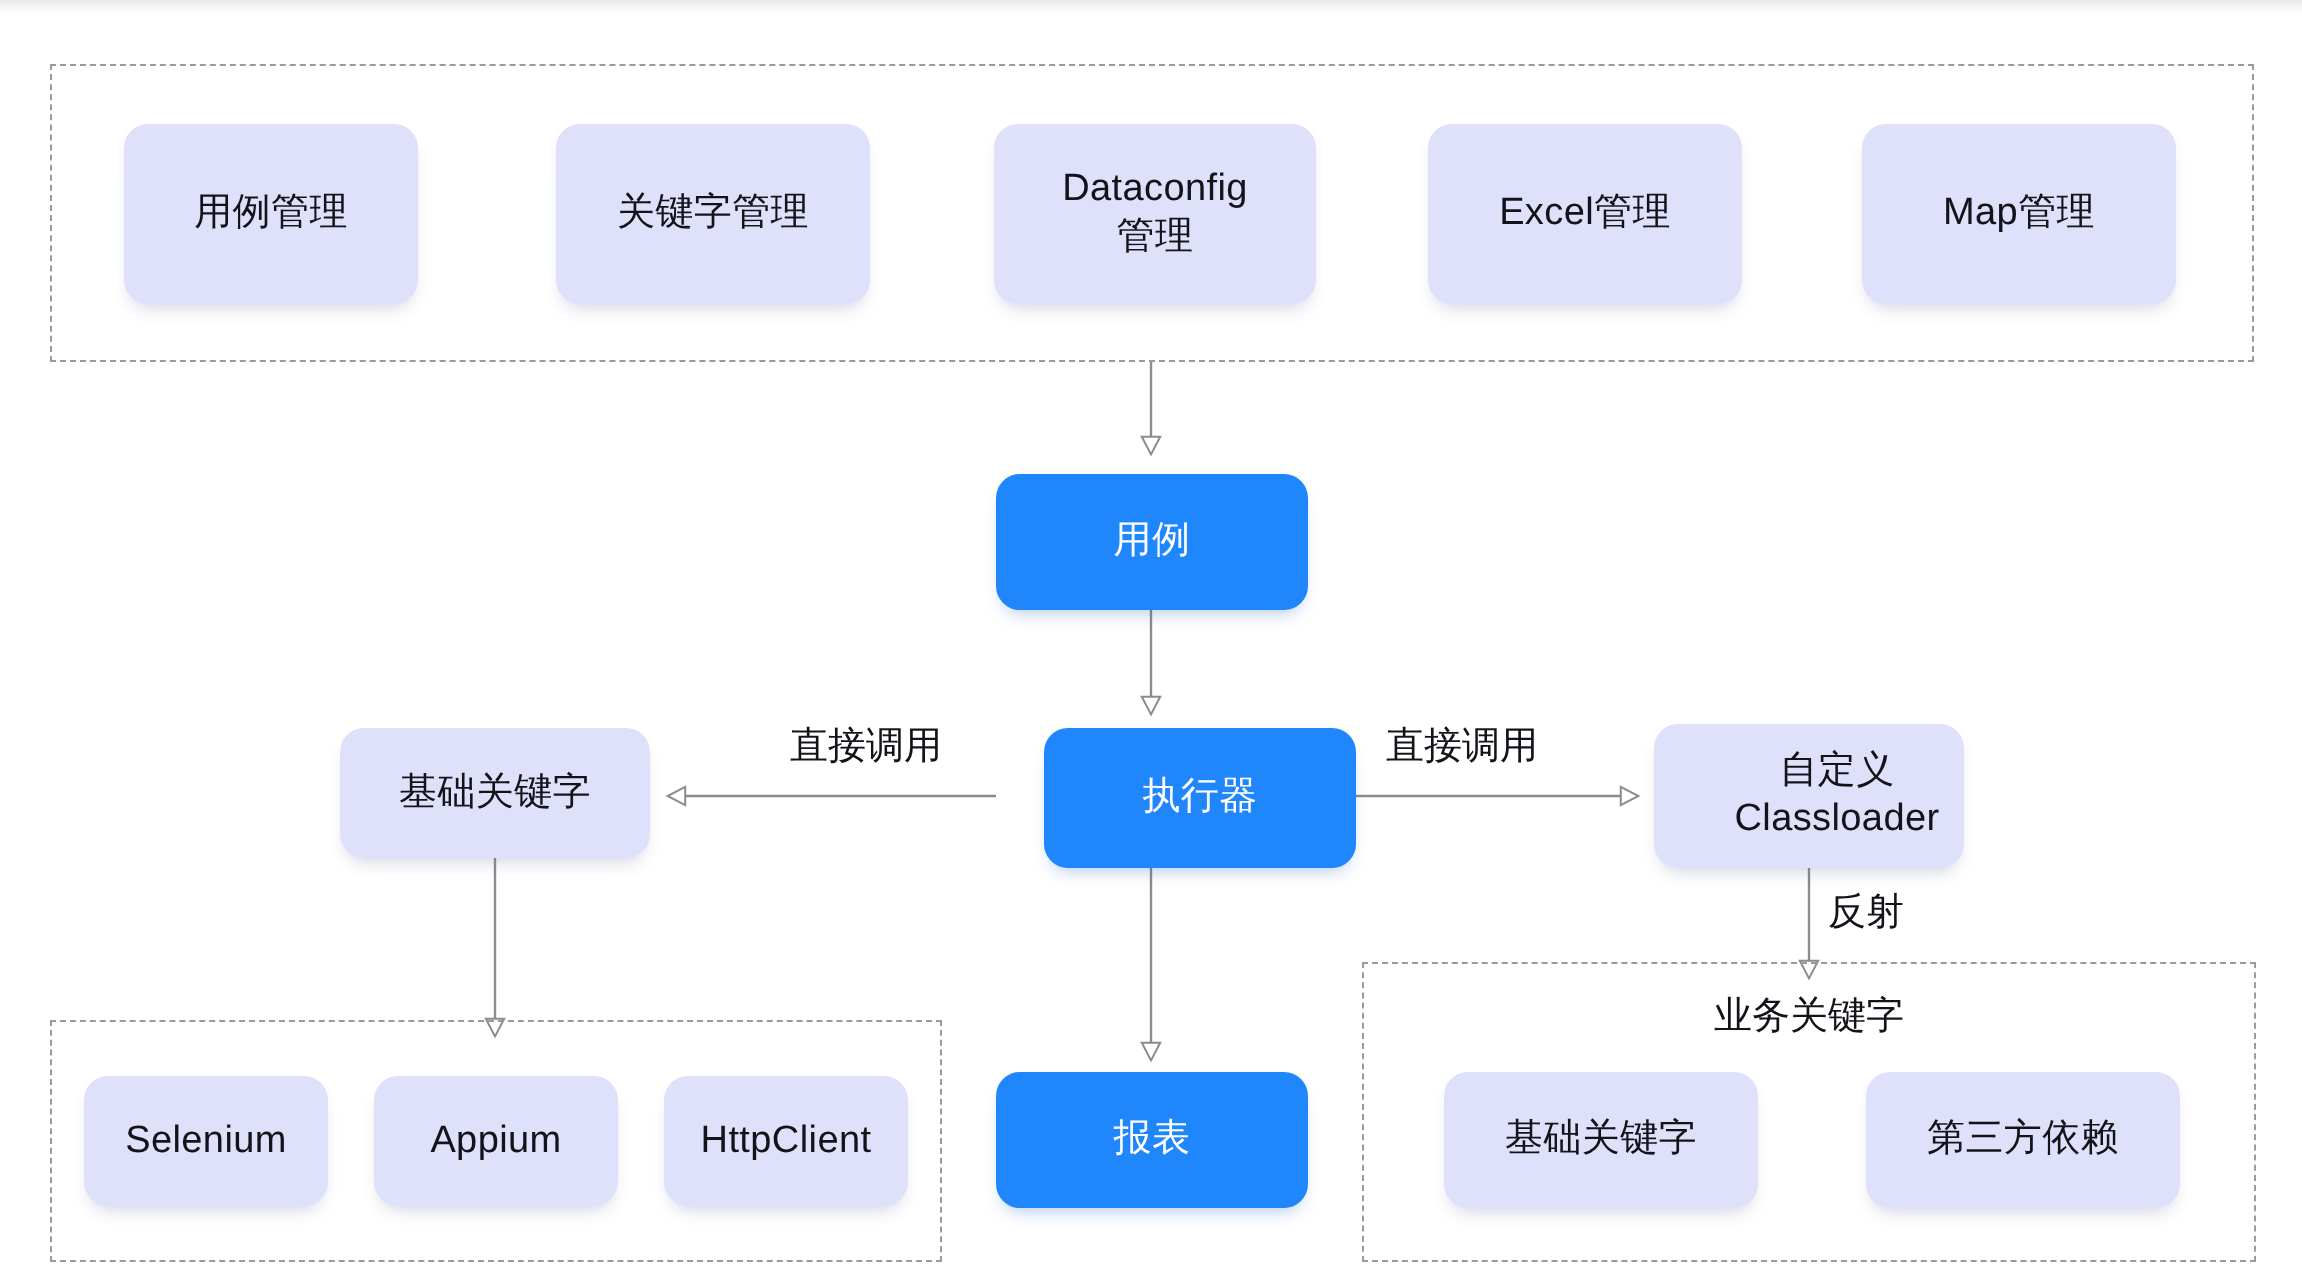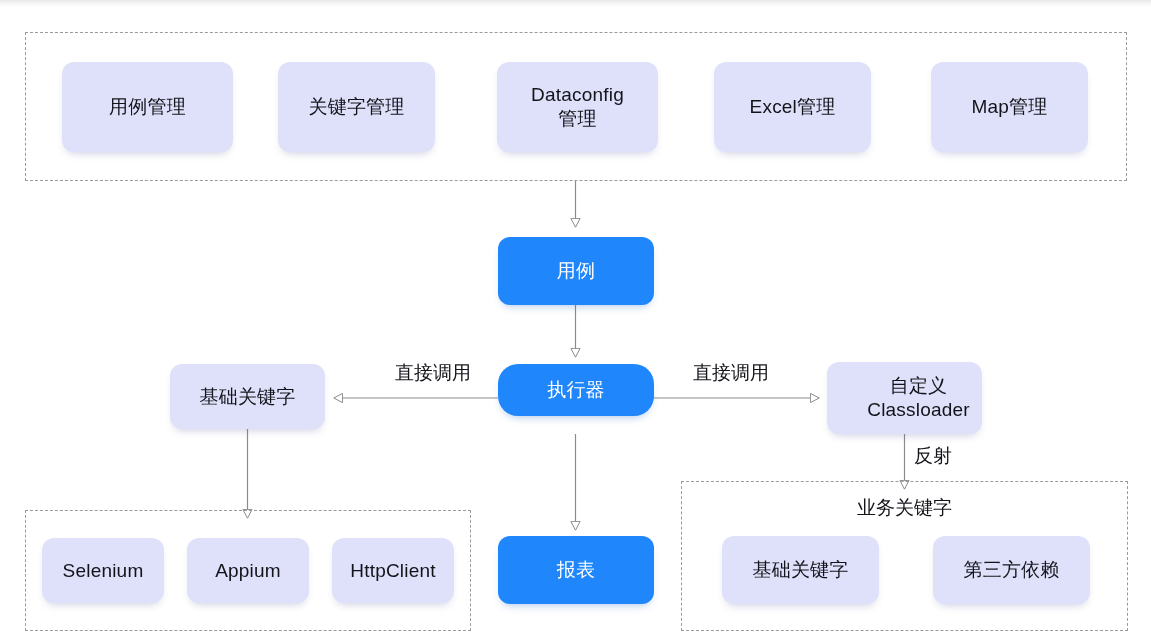--- a/index.html
+++ b/index.html
@@ -99,34 +99,34 @@
 
     <line x1="653" y1="398" x2="819" y2="398" stroke="#8c8c8c" stroke-width="1.2" marker-end="url(#arrowOpen)"></line>
 
     <line x1="247.5" y1="428" x2="247.5" y2="518" stroke="#8c8c8c" stroke-width="1.2" marker-end="url(#arrowOpen)"></line>
 
     <line x1="904.5" y1="433" x2="904.5" y2="489" stroke="#8c8c8c" stroke-width="1.2" marker-end="url(#arrowOpen)"></line>
   </svg>
 
   <div class="group-box" style="left:25px; top:32px; width:1102px; height:149px;"></div>
 
-  <div class="node lavender" style="left:62px; top:62px; width:171px; height:90px; font-size:19px;">用例管理</div>
+  <div class="node lavender" style="left:62px; top:62px; width:147px; height:90px; font-size:19px;">用例管理</div>
 
   <div class="node lavender" style="left:278px; top:62px; width:157px; height:90px; font-size:19px;">关键字管理</div>
 
   <div class="node lavender" style="left:497px; top:62px; width:161px; height:90px; font-size:19px;">Dataconfig
 管理</div>
 
   <div class="node lavender" style="left:714px; top:62px; width:157px; height:90px; font-size:19px;">Excel管理</div>
 
   <div class="node lavender" style="left:931px; top:62px; width:157px; height:90px; font-size:19px;">Map管理</div>
 
   <div class="node blue" style="left:498px; top:237px; width:156px; height:68px; font-size:19px;">用例</div>
 
-  <div class="node blue" style="left:498px; top:364px; width:156px; height:52px; font-size:19px;border-radius:20px;">执行器</div>
+  <div class="node blue" style="left:522px; top:364px; width:156px; height:70px; font-size:19px;">执行器</div>
 
   <div class="node blue" style="left:498px; top:536px; width:156px; height:68px; font-size:19px;">报表</div>
 
   <div class="node lavender" style="left:170px; top:364px; width:155px; height:65px; font-size:19px;">基础关键字</div>
 
   <div class="node lavender" style="left:827px; top:362px; width:155px; height:72px; font-size:19px;padding-left:28px;">自定义
 Classloader</div>
 
   <div class="edge-label" style="left:378px; top:360px; width:110px; font-size:19px;">直接调用</div>
 

